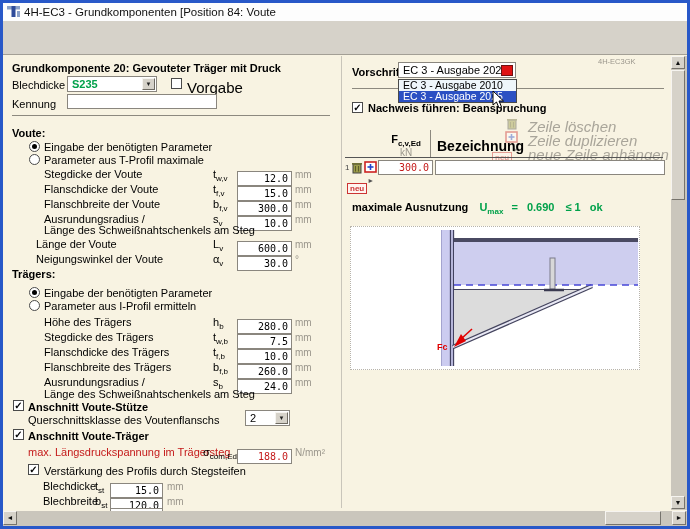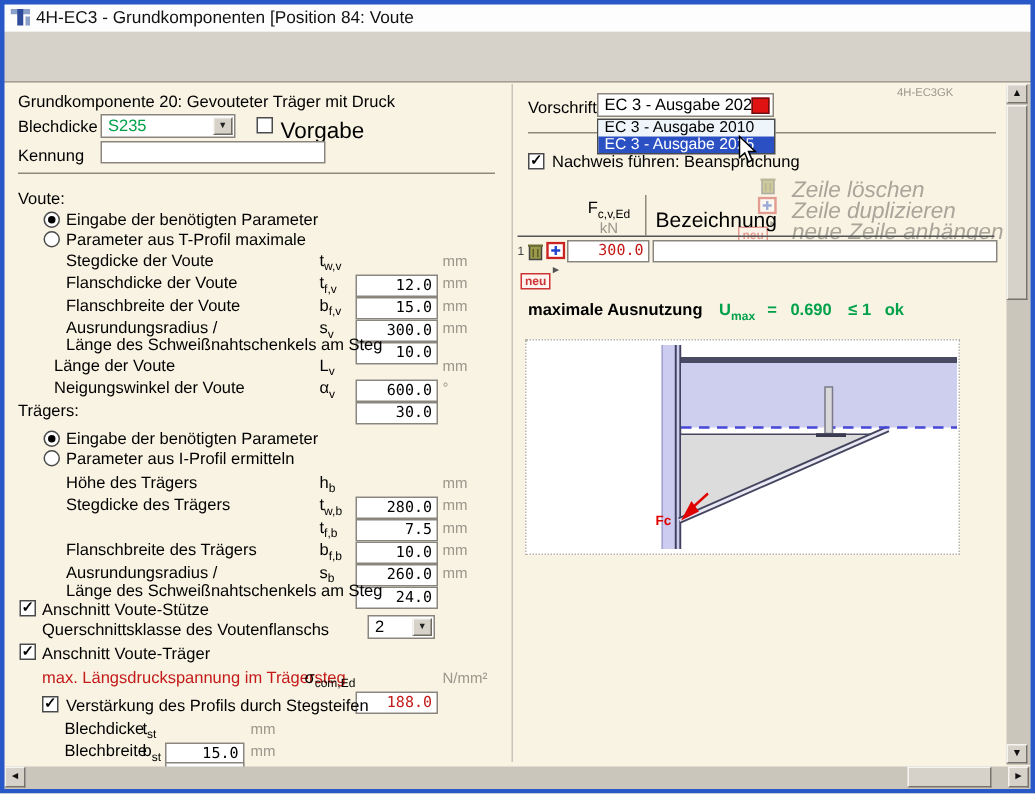--- a/index.html
+++ b/index.html
@@ -18,27 +18,27 @@
   .ec-txt{position:absolute;left:0;right:0;top:7px;text-align:center;color:#f2c400;font-size:10px;font-weight:bold;}
   .help{left:633px;top:23px;width:16px;height:30px;color:#2d7a3e;font-family:"DejaVu Serif",serif;font-size:23px;font-weight:bold;text-align:center;line-height:28px;}
   
   .content-bg{position:absolute;left:2px;top:54px;width:686px;height:457px;background:#f8f3e2;}
   .vdivider{position:absolute;left:341px;top:56px;width:1px;height:452px;background:#c9c5ba;}
   .hline{position:absolute;height:1px;background:#8d897f;}
   
   .row{position:absolute;left:0;width:345px;height:15px;font-size:11px;color:#000;}
   .lbl{position:absolute;left:44px;top:1px;white-space:nowrap;}
   .lbl.x12{left:12px;} .lbl.x28{left:28px;} .lbl.x36{left:36px;} .lbl.x43{left:43px;}
-  .b{font-weight:normal;}
+  .b{font-weight:bold;}
   .red{color:#c41a1a;}
   .gray{color:#9a968c;}
   .green{color:#00a14a;}
   .sym{position:absolute;left:213px;top:1px;font-size:11px;white-space:nowrap;}
   sub{font-size:8px;}
-  .numbox{position:absolute;left:237px;top:16px;width:50px;height:13px;border:1px solid #8a867e;background:#fff;
+  .numbox{position:absolute;left:237px;top:4px;width:50px;height:13px;border:1px solid #8a867e;background:#fff;
           font-family:"DejaVu Sans Mono",monospace;font-size:10px;line-height:13px;text-align:right;padding-right:3px;}
   .unit{position:absolute;left:295px;top:2px;font-size:10px;color:#9a968c;}
   .txtbox{position:absolute;height:13px;border:1px solid #8a867e;background:#fff;font-size:11px;line-height:13px;padding:0 3px;}
   .cb{position:absolute;width:11px;height:11px;background:#fff;border:1px solid #4a4a4a;box-sizing:border-box;font-size:10px;line-height:9px;text-align:center;font-weight:bold;color:#000;}
   .cb.checked::after{content:"✓";}
   .radio{position:absolute;width:11px;height:11px;background:#fff;border:1px solid #4a4a4a;border-radius:50%;box-sizing:border-box;}
   .radio.sel::after{content:"";position:absolute;left:2px;top:2px;width:5px;height:5px;border-radius:50%;background:#000;}
   .combo{position:absolute;height:16px;border:1px solid #8a867e;background:#fff;box-sizing:border-box;}
   .combo-val{position:absolute;left:4px;top:1px;font-size:11px;line-height:13px;white-space:nowrap;}
   .ddbtn{position:absolute;right:1px;top:1px;width:13px;height:12px;background:#d6d2c9;border:1px solid;border-color:#f6f4f0 #6e6a62 #6e6a62 #f6f4f0;box-sizing:border-box;font-size:6px;line-height:10px;text-align:center;color:#222;}
@@ -194,20 +194,21 @@
   <span class="numbox">280.0</span>
   <span class="unit">mm</span>
 </div>
 <div class="row" style="top:330px">
   <span class="lbl">Stegdicke des Trägers</span>
   <span class="sym"><span>t</span><sub>w,b</sub></span>
   <span class="numbox">7.5</span>
   <span class="unit">mm</span>
 </div>
 <div class="row" style="top:345px">
+  <span class="lbl">Flanschdicke des Trägers</span>
   <span class="sym"><span>t</span><sub>f,b</sub></span>
   <span class="numbox">10.0</span>
   <span class="unit">mm</span>
 </div>
 <div class="row" style="top:360px">
   <span class="lbl">Flanschbreite des Trägers</span>
   <span class="sym"><span>b</span><sub>f,b</sub></span>
   <span class="numbox">260.0</span>
   <span class="unit">mm</span>
 </div>

